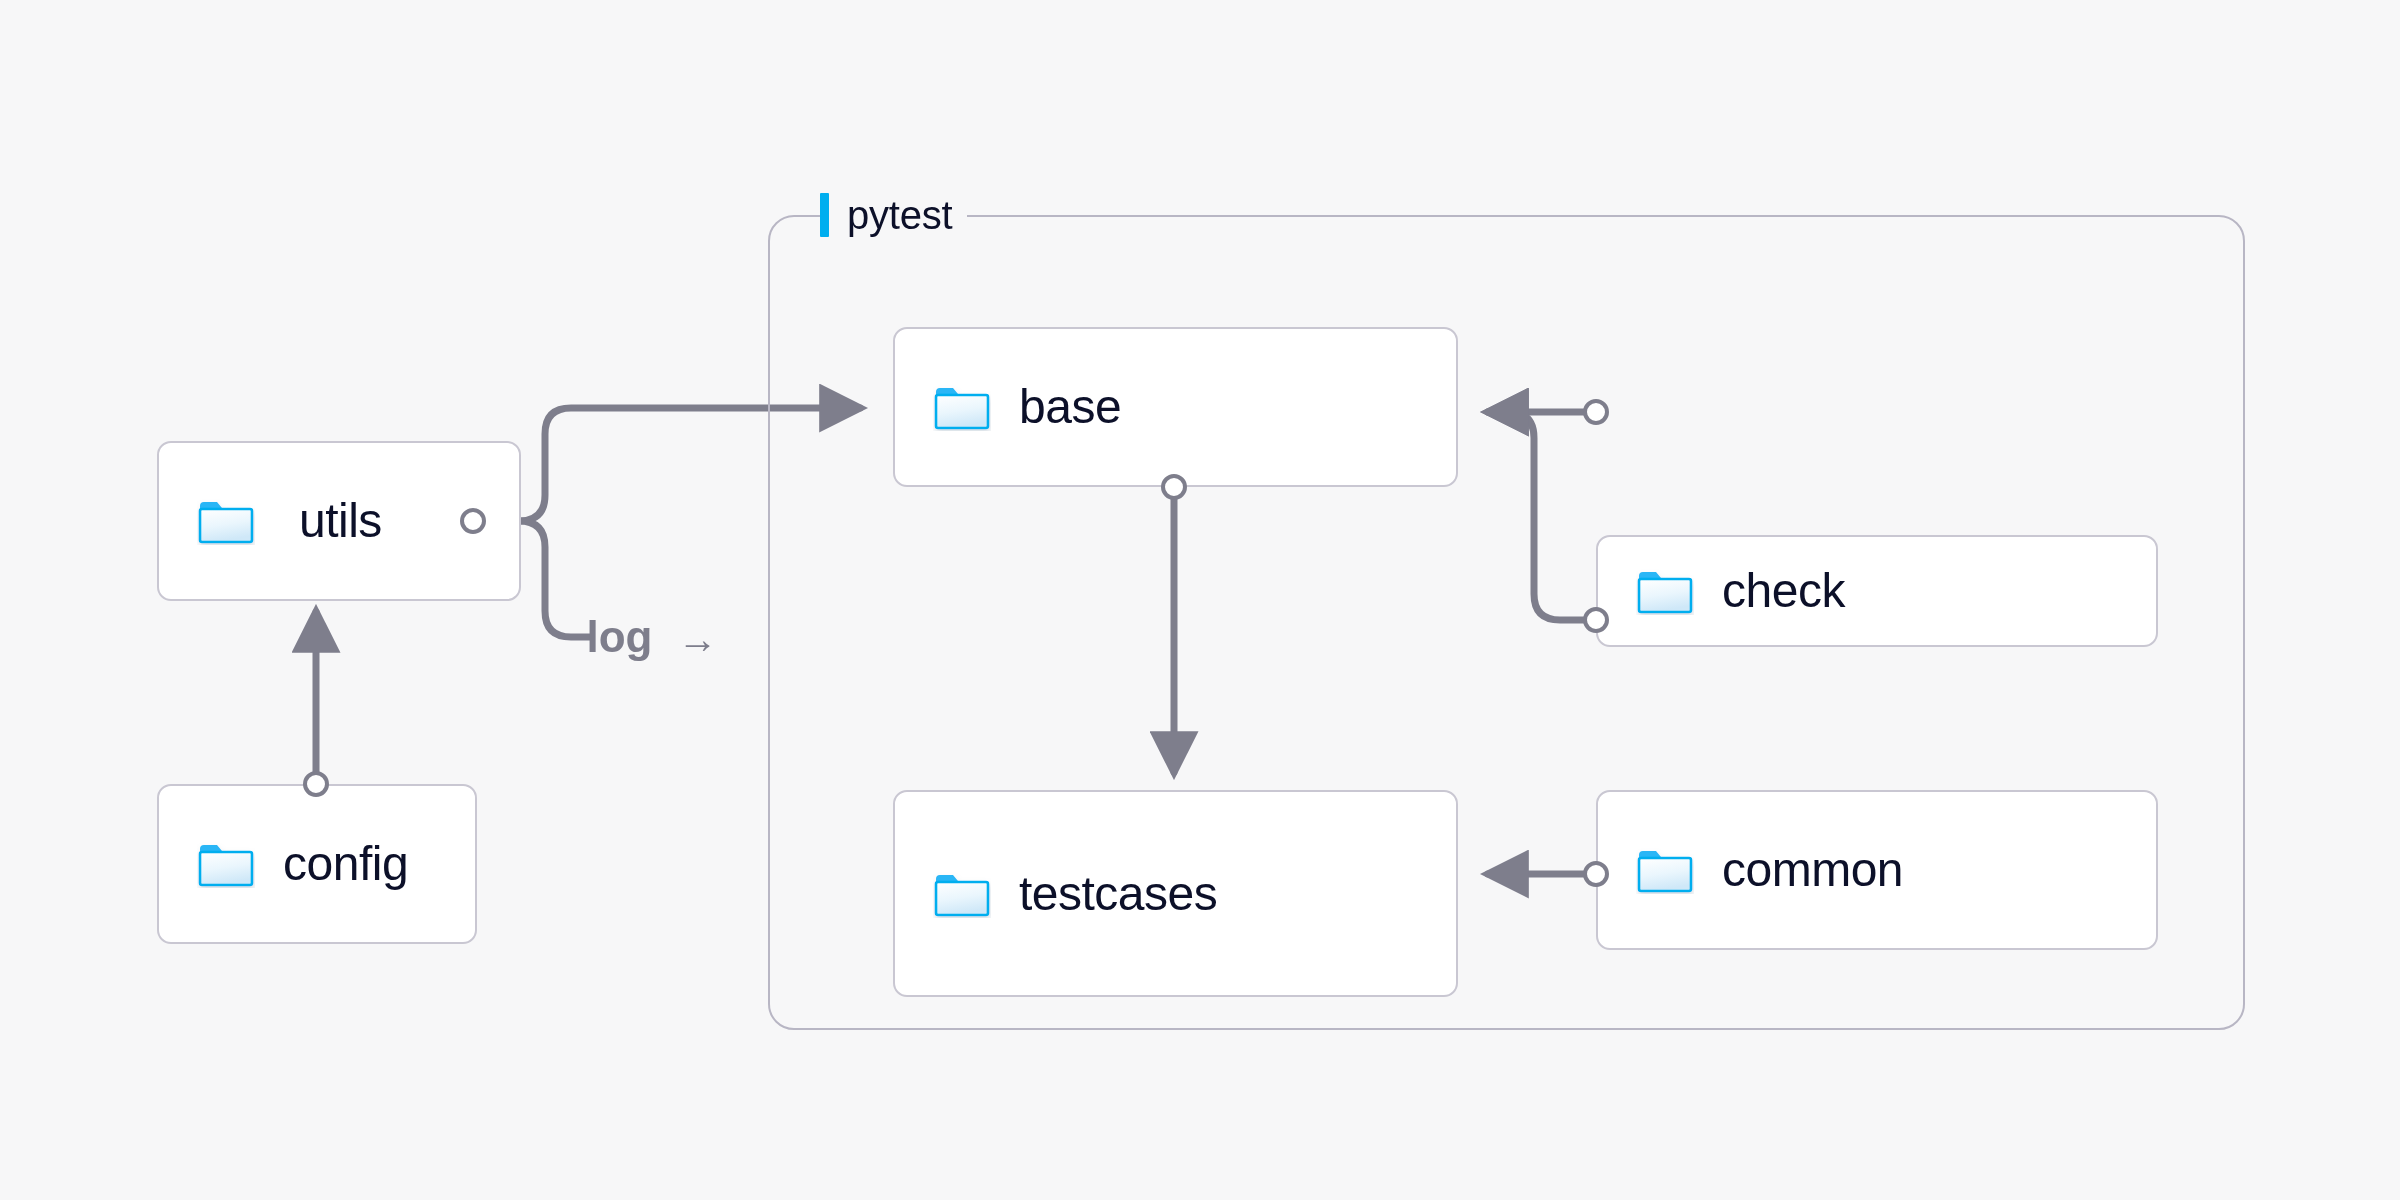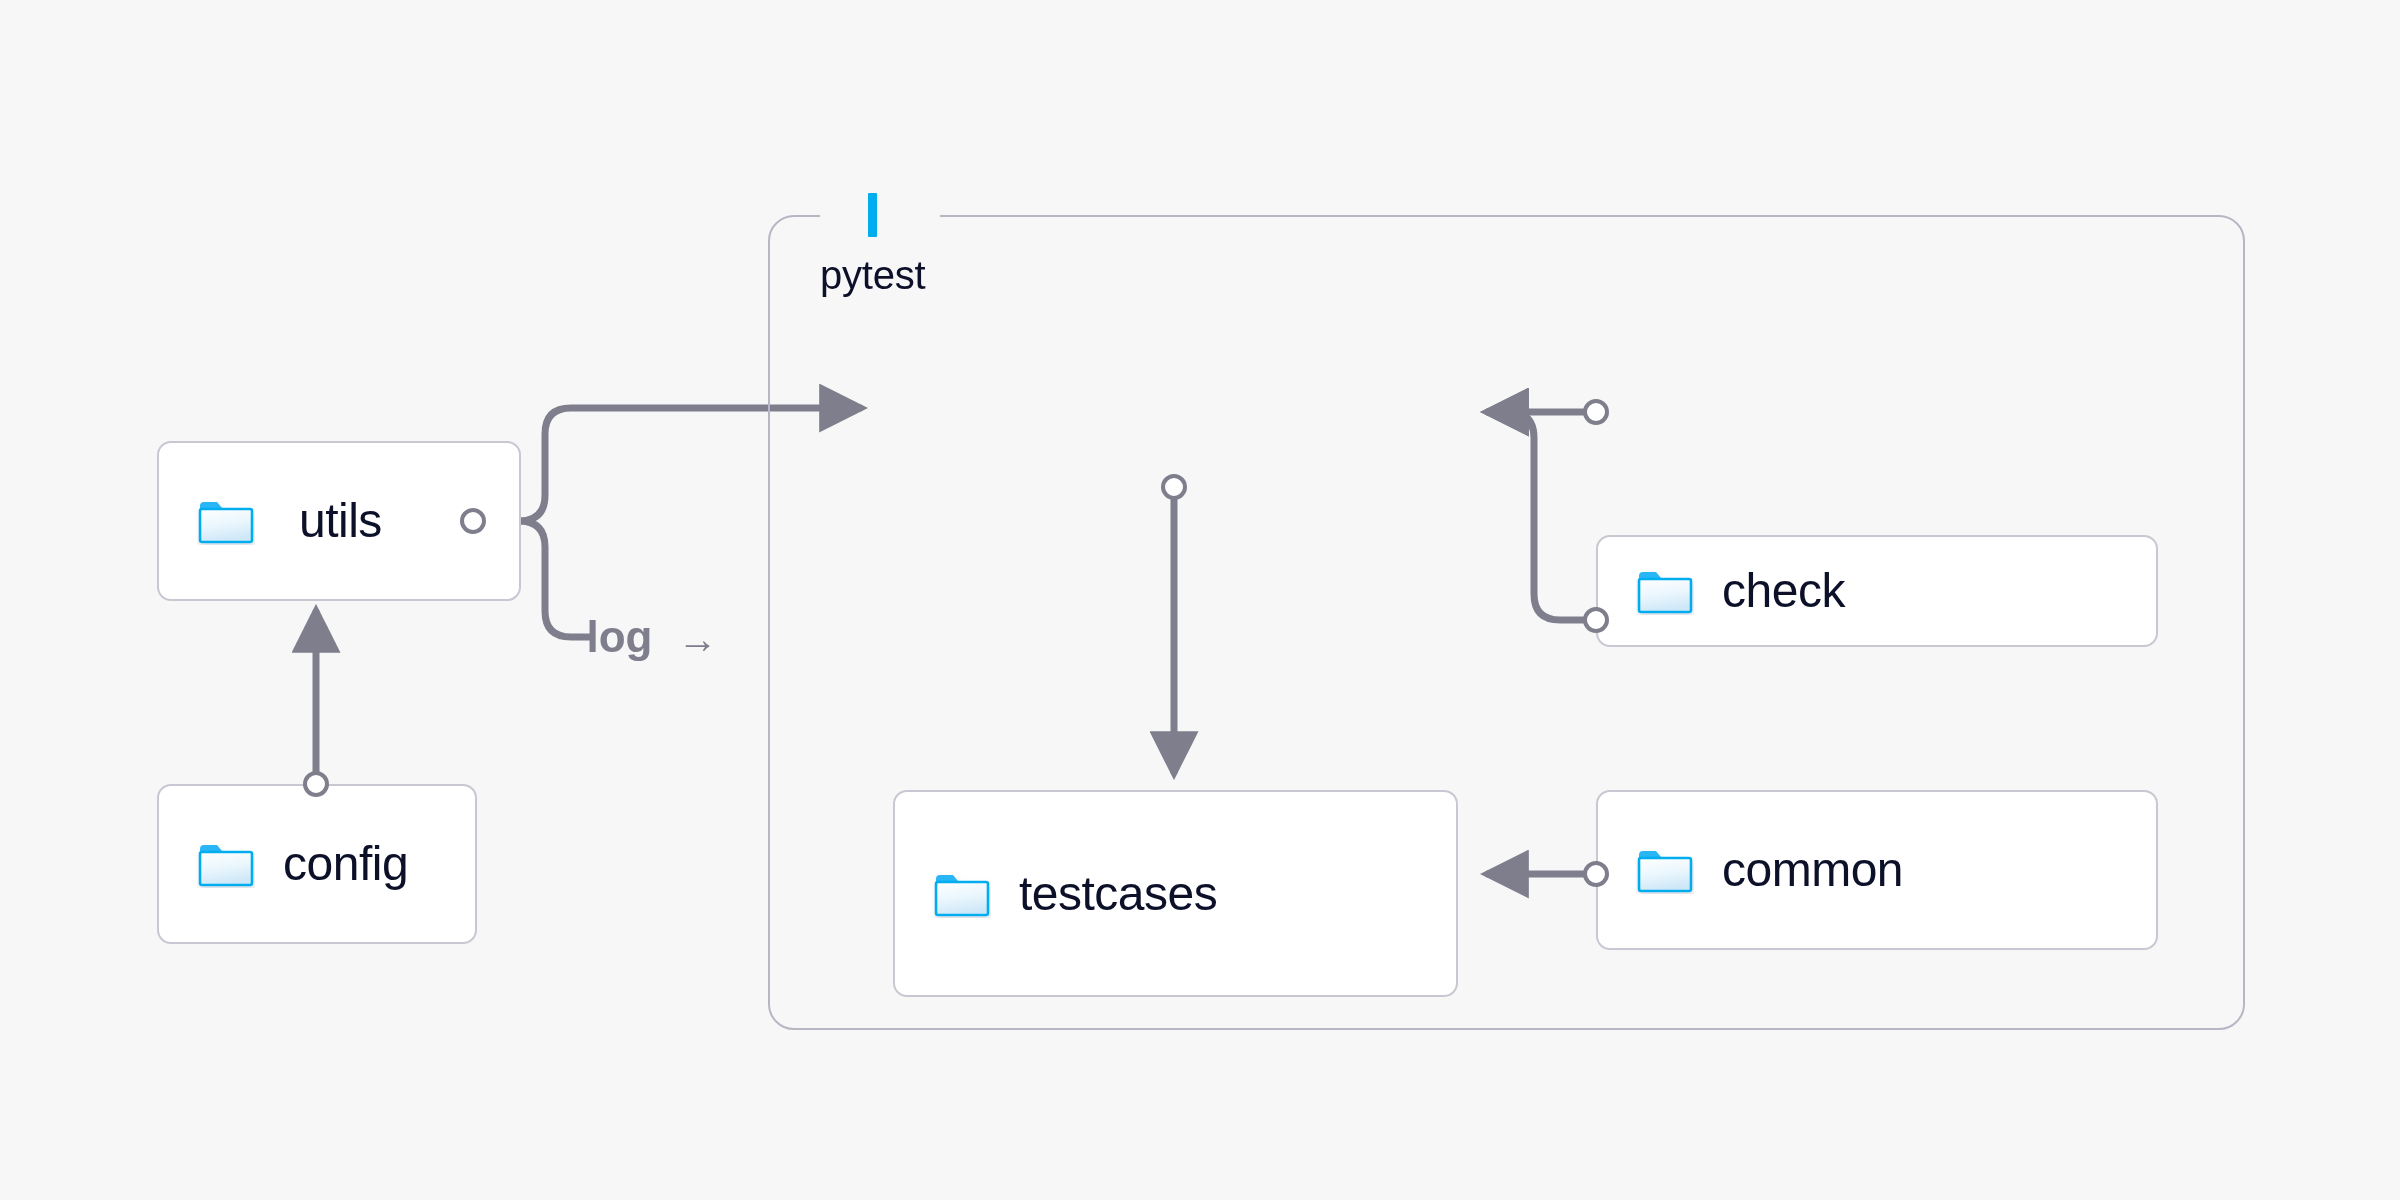--- a/index.html
+++ b/index.html
@@ -38,21 +38,20 @@
     background: transparent;
   }
   .group-label {
     position: absolute;
     display: flex;
     align-items: center;
     gap: 18px;
     background: #f7f7f8;
     padding: 0 14px 0 0;
     white-space: nowrap;
-    flex-direction: column;
   }
   .group-label-bar {
     display: block;
     width: 9px;
     height: 44px;
     border-radius: 1px;
     background: #00aeef;
   }
   .group-label-text {
     font-size: 40px;
@@ -180,20 +179,29 @@
   <div class="node" style="left:157px; top:784px; width:320px; height:160px;">
     <svg class="folder-icon" viewBox="0 0 58 48">
       <g filter="url(#folderShadow)">
         <path d="M3 9 a4 4 0 0 1 4-4 h13 l5 6 h27 a4 4 0 0 1 4 4 v2 H3 z" fill="#29b6f6"></path>
         <rect x="3" y="12" width="52" height="33" rx="2" fill="url(#folderGrad)" stroke="#00aeef" stroke-width="2.6"></rect>
       </g>
     </svg>
     <span class="node-label">config</span>
   </div>
 
+  <div class="node" style="left:893px; top:327px; width:565px; height:160px;">
+    <svg class="folder-icon" viewBox="0 0 58 48">
+      <g filter="url(#folderShadow)">
+        <path d="M3 9 a4 4 0 0 1 4-4 h13 l5 6 h27 a4 4 0 0 1 4 4 v2 H3 z" fill="#29b6f6"></path>
+        <rect x="3" y="12" width="52" height="33" rx="2" fill="url(#folderGrad)" stroke="#00aeef" stroke-width="2.6"></rect>
+      </g>
+    </svg>
+    <span class="node-label">base</span>
+  </div>
 
   <div class="node" style="left:893px; top:790px; width:565px; height:207px;">
     <svg class="folder-icon" viewBox="0 0 58 48">
       <g filter="url(#folderShadow)">
         <path d="M3 9 a4 4 0 0 1 4-4 h13 l5 6 h27 a4 4 0 0 1 4 4 v2 H3 z" fill="#29b6f6"></path>
         <rect x="3" y="12" width="52" height="33" rx="2" fill="url(#folderGrad)" stroke="#00aeef" stroke-width="2.6"></rect>
       </g>
     </svg>
     <span class="node-label">testcases</span>
   </div>

